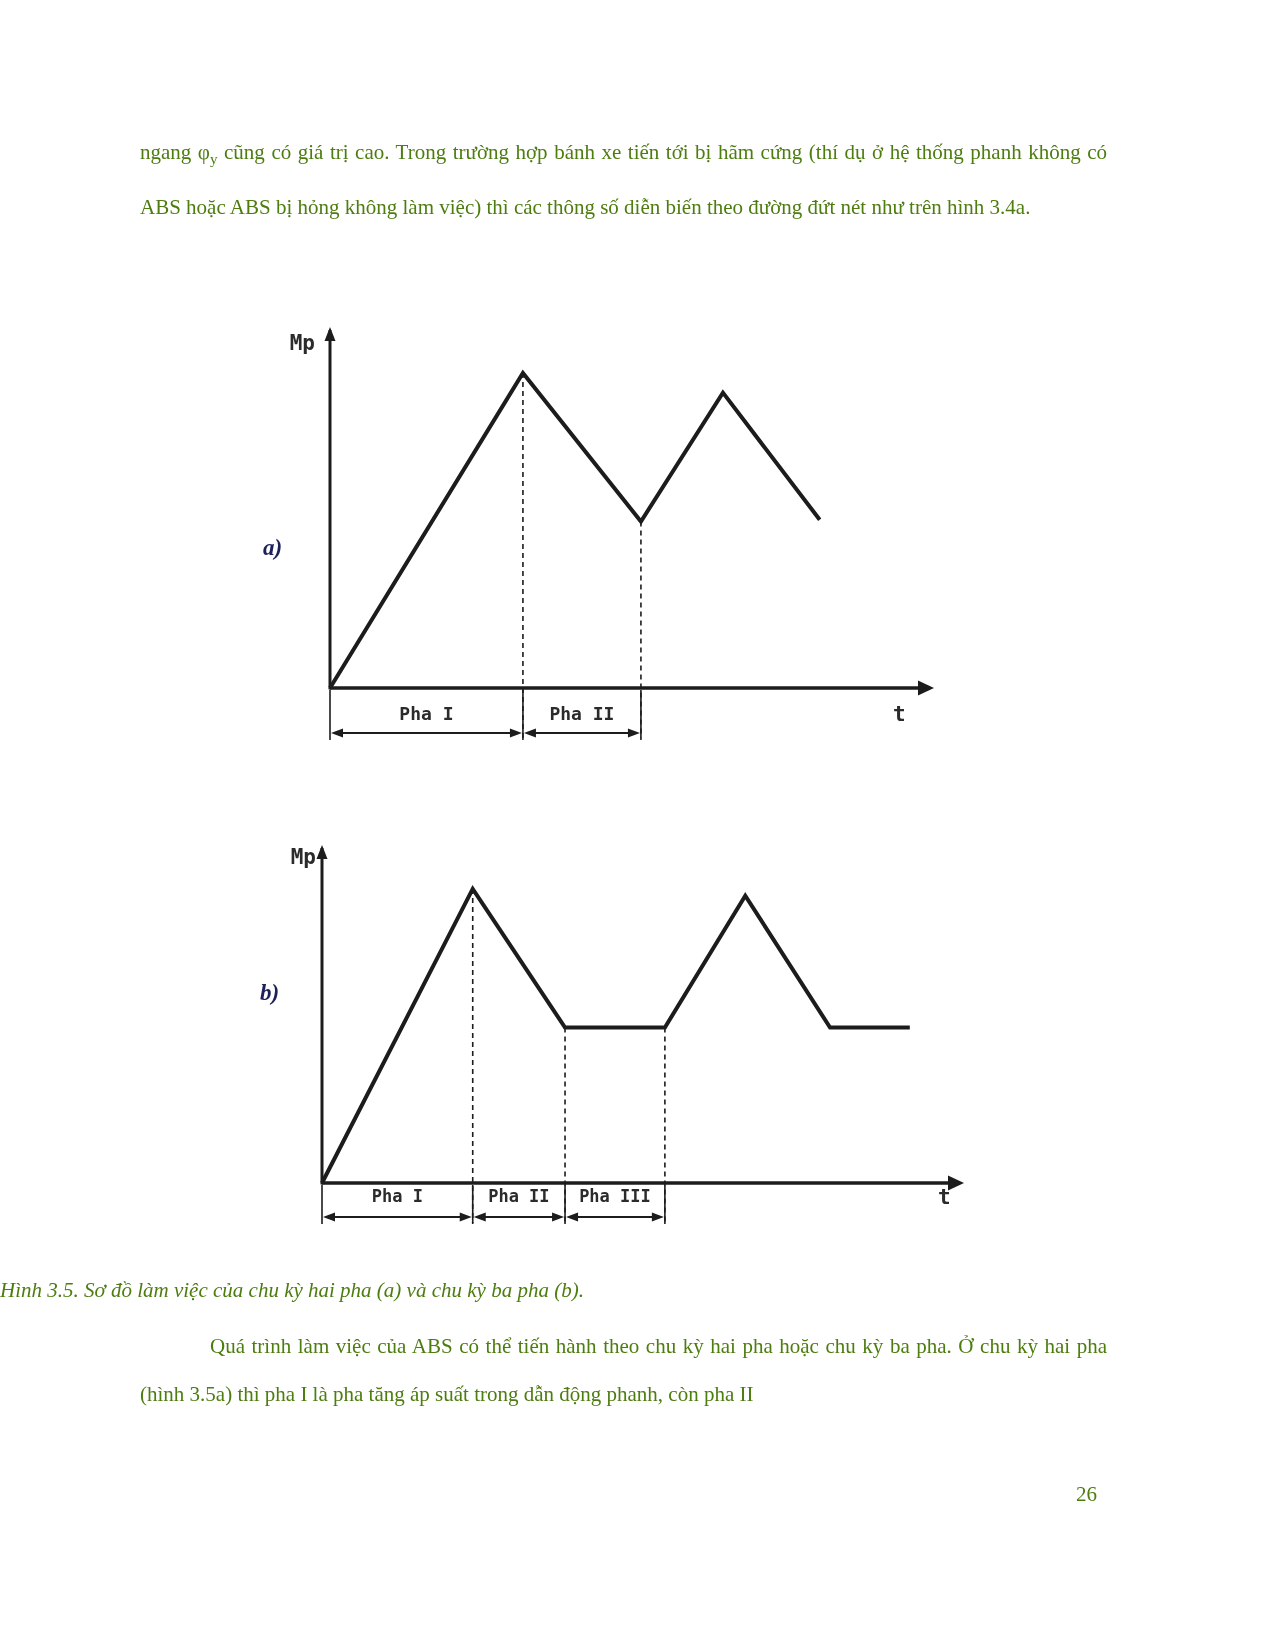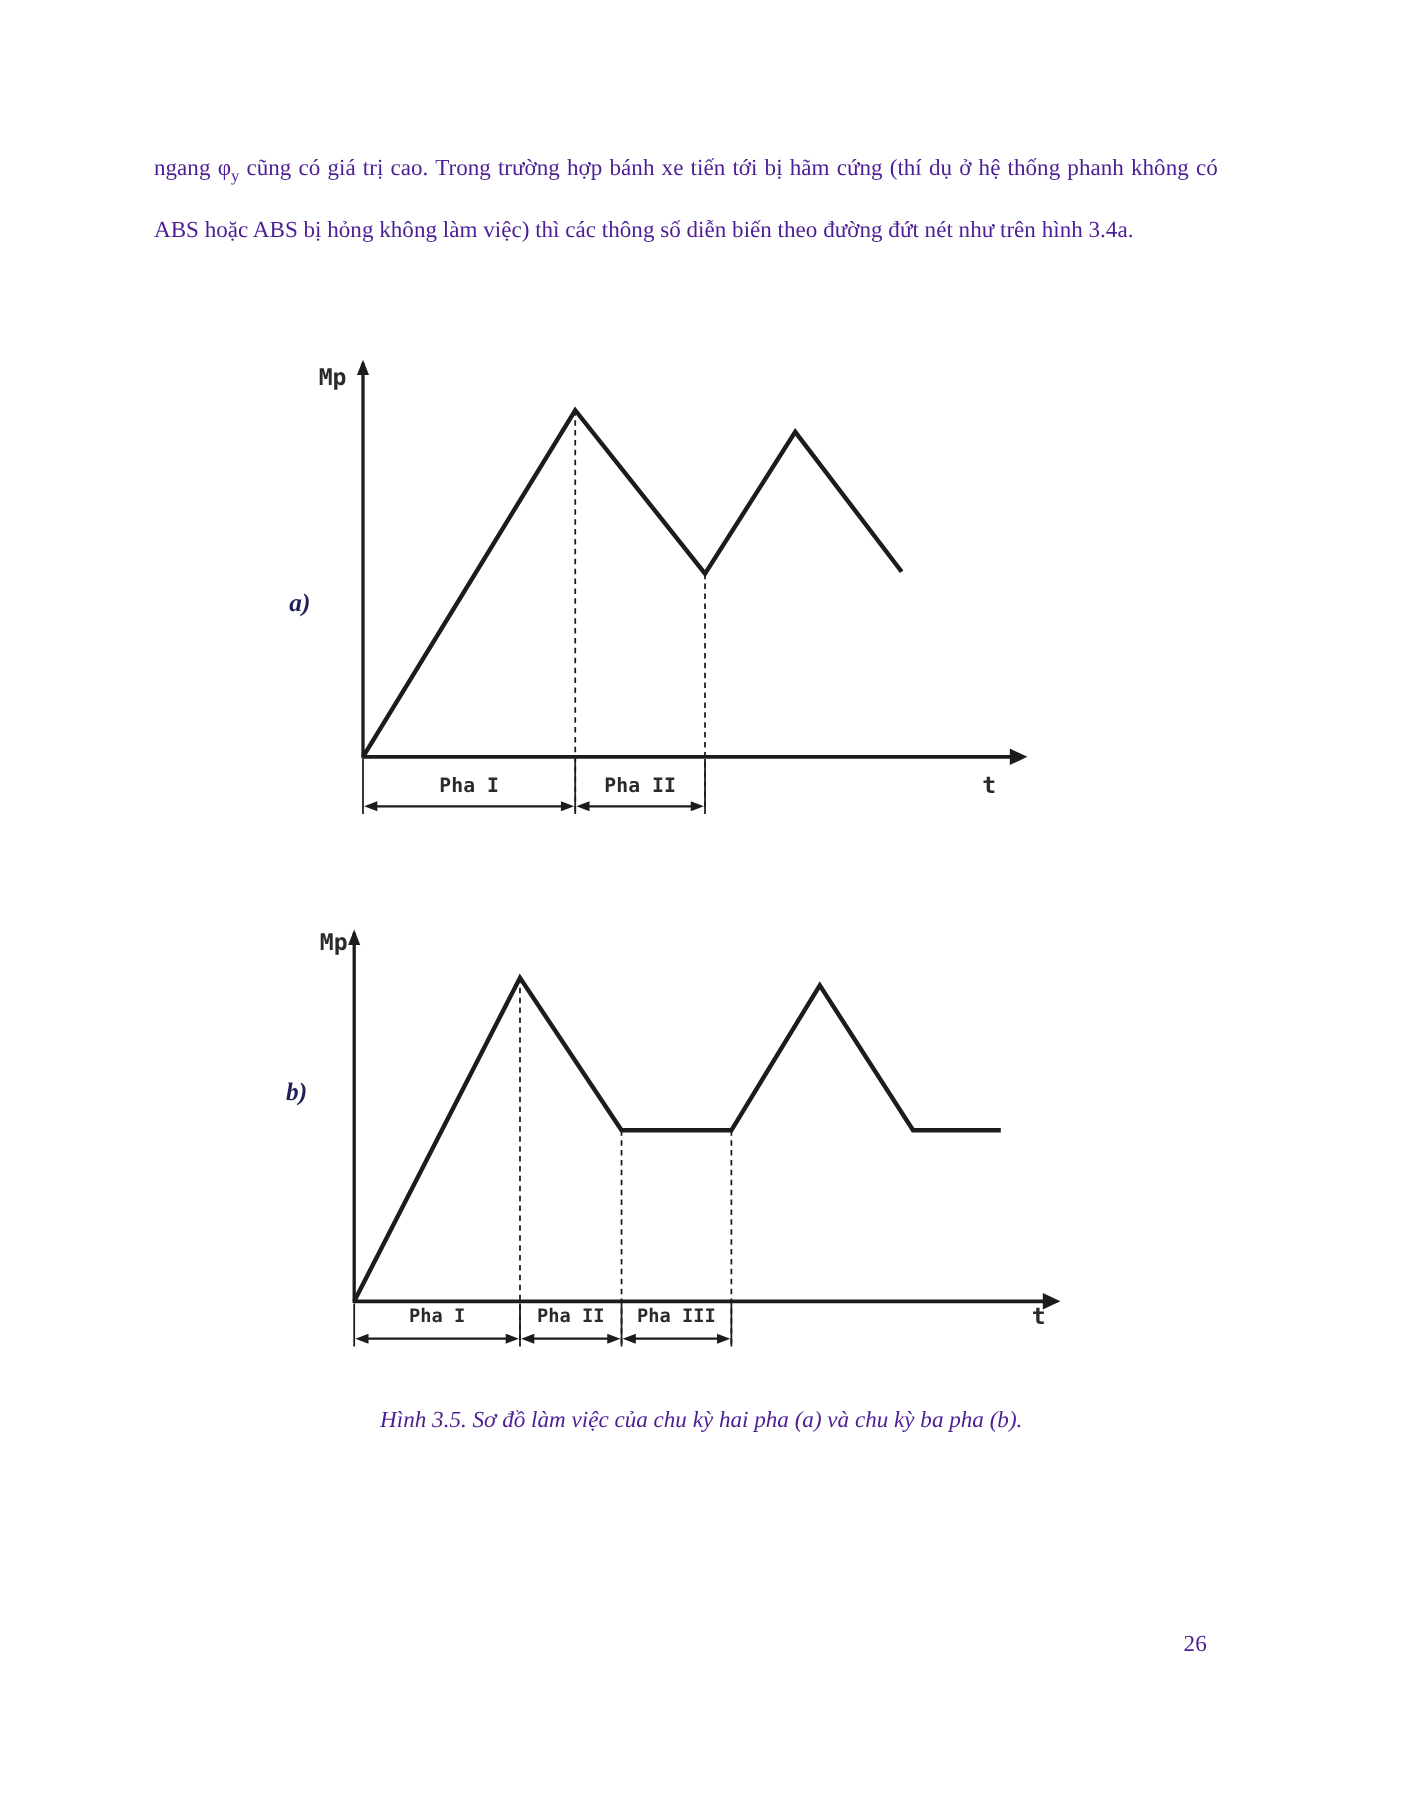--- a/index.html
+++ b/index.html
@@ -1,26 +1,26 @@
 <!DOCTYPE html>
 <html><head>
 <meta charset="utf-8">
 <style>
   html,body{margin:0;padding:0;background:#9a9a9a;}
   .page{
     position:relative;width:1275px;height:1650px;background:#ffffff;margin:0 auto;
-    font-family:"Liberation Serif",serif;color:#4c1d95;overflow:hidden;
+    font-family:"Liberation Serif",serif;color:#4d7c0f;overflow:hidden;
   }
   .para{position:absolute;font-size:21px;line-height:48px;text-align:justify;margin:0;}
   .para-top{left:140px;top:128px;width:967px;}
   .para-bottom{left:140px;top:1322px;width:967px;text-indent:70px;}
   .figure{position:absolute;}
   .fig-a{left:255px;top:322px;}
   .fig-b{left:252px;top:838px;}
-  .caption{position:absolute;left:0;top:1278px;width:100%;text-align:center;font-style:italic;font-size:21px;}
+  .caption{position:absolute;left:0;top:1278px;width:100%;font-style:italic;font-size:21px;}
   .page-number{position:absolute;left:1076px;top:1436px;font-size:21px;margin-top:46px;}
   sub{font-size:0.72em;}
 </style>
 </head>
 <body>
 
 <div class="page">
 
   <p class="para para-top"><span>ngang </span><span>φ</span><sub>y</sub><span> cũng có giá trị cao. Trong trường hợp bánh xe tiến tới bị hãm cứng (thí dụ ở hệ thống phanh không có ABS hoặc ABS bị hỏng không làm việc) thì các thông số diễn biến theo đường đứt nét như trên hình 3.4a.</span></p>
 
@@ -77,16 +77,17 @@
           <polygon points="314.036,379 326.036,374.5 326.036,383.5" fill="#1c1c1c"></polygon>
           <polygon points="411.88800000000003,379 399.88800000000003,374.5 399.88800000000003,383.5" fill="#1c1c1c"></polygon>
           <text x="64" y="26" text-anchor="end" font-family="&quot;DejaVu Sans Mono&quot;, monospace" font-size="21" font-weight="bold" fill="#2b2b2b">Mp</text>
           <text x="686" y="366" font-family="&quot;DejaVu Sans Mono&quot;, monospace" font-size="21" font-weight="bold" fill="#2b2b2b">t</text>
           <text x="8" y="162" font-family="&quot;Liberation Serif&quot;, serif" font-size="23" font-weight="bold" font-style="italic" fill="#1e2058">b)</text>
         </svg></div>
   </div>
 
   <div class="caption">Hình 3.5. Sơ đồ làm việc của chu kỳ hai pha (a) và chu kỳ ba pha (b).</div>
 
+  <p class="para para-bottom">Quá trình làm việc của ABS có thể tiến hành theo chu kỳ hai pha hoặc chu kỳ ba pha. Ở chu kỳ hai pha (hình 3.5a) thì pha I là pha tăng áp suất trong dẫn động phanh, còn pha II</p>
 
   <div class="page-number">26</div>
 
 </div>
 
 </body></html>

